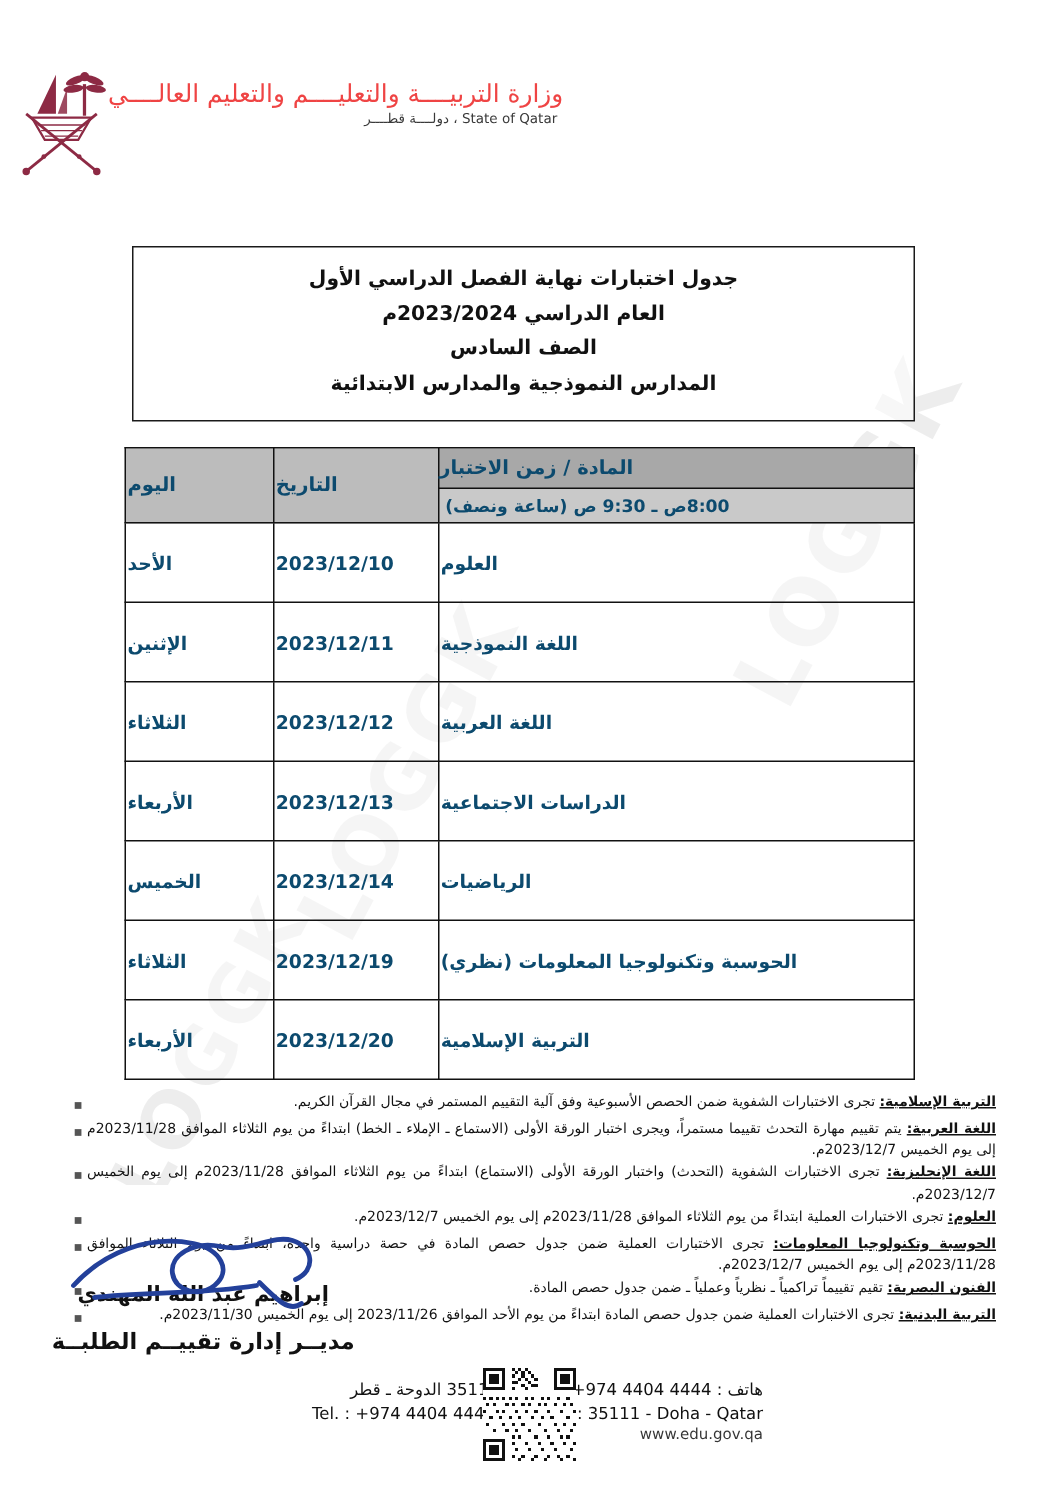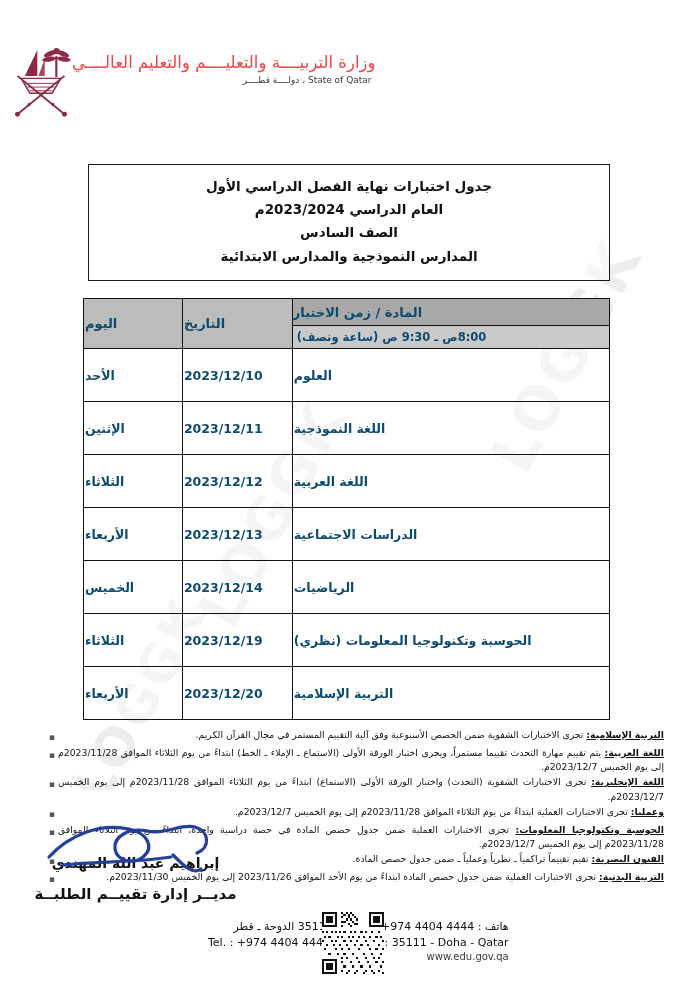--- a/index.html
+++ b/index.html
@@ -374,21 +374,21 @@
     <div class="note-text"><span class="note-label">اللغة العربية:</span><span> يتم تقييم مهارة التحدث تقييما مستمراً، ويجرى اختبار الورقة الأولى (الاستماع ـ الإملاء ـ الخط) ابتداءً من يوم الثلاثاء الموافق 2023/11/28م إلى يوم الخميس 2023/12/7م.</span></div>
     <div class="note-bullet">▪</div>
   </div>
 
   <div class="note-row">
     <div class="note-text"><span class="note-label">اللغة الإنجليزية:</span><span> تجرى الاختبارات الشفوية (التحدث) واختبار الورقة الأولى (الاستماع) ابتداءً من يوم الثلاثاء الموافق 2023/11/28م إلى يوم الخميس 2023/12/7م.</span></div>
     <div class="note-bullet">▪</div>
   </div>
 
   <div class="note-row">
-    <div class="note-text"><span class="note-label">وعمليا:</span><span> تجرى الاختبارات العملية ابتداءً من يوم الثلاثاء الموافق 2023/11/28م إلى يوم الخميس 2023/12/7م.</span></div>
+    <div class="note-text"><span class="note-label">العلوم:</span><span> تجرى الاختبارات العملية ابتداءً من يوم الثلاثاء الموافق 2023/11/28م إلى يوم الخميس 2023/12/7م.</span></div>
     <div class="note-bullet">▪</div>
   </div>
 
   <div class="note-row">
     <div class="note-text"><span class="note-label">الحوسبة وتكنولوجيا المعلومات:</span><span> تجرى الاختبارات العملية ضمن جدول حصص المادة في حصة دراسية واحدة، ابتداءً من يوم الثلاثاء الموافق 2023/11/28م إلى يوم الخميس 2023/12/7م.</span></div>
     <div class="note-bullet">▪</div>
   </div>
 
   <div class="note-row">
     <div class="note-text"><span class="note-label">الفنون البصرية:</span><span> تقيم تقييماً تراكمياً ـ نظرياً وعملياً ـ ضمن جدول حصص المادة.</span></div>

